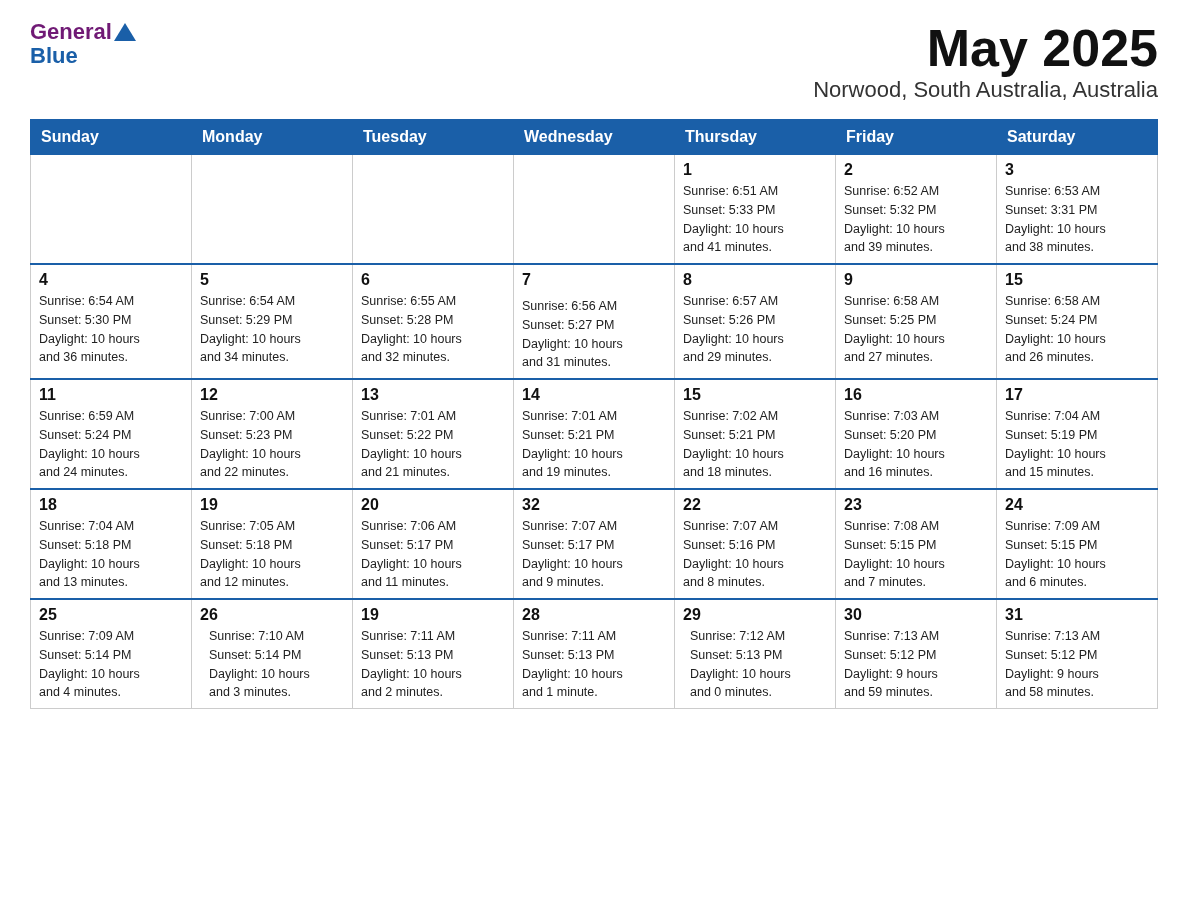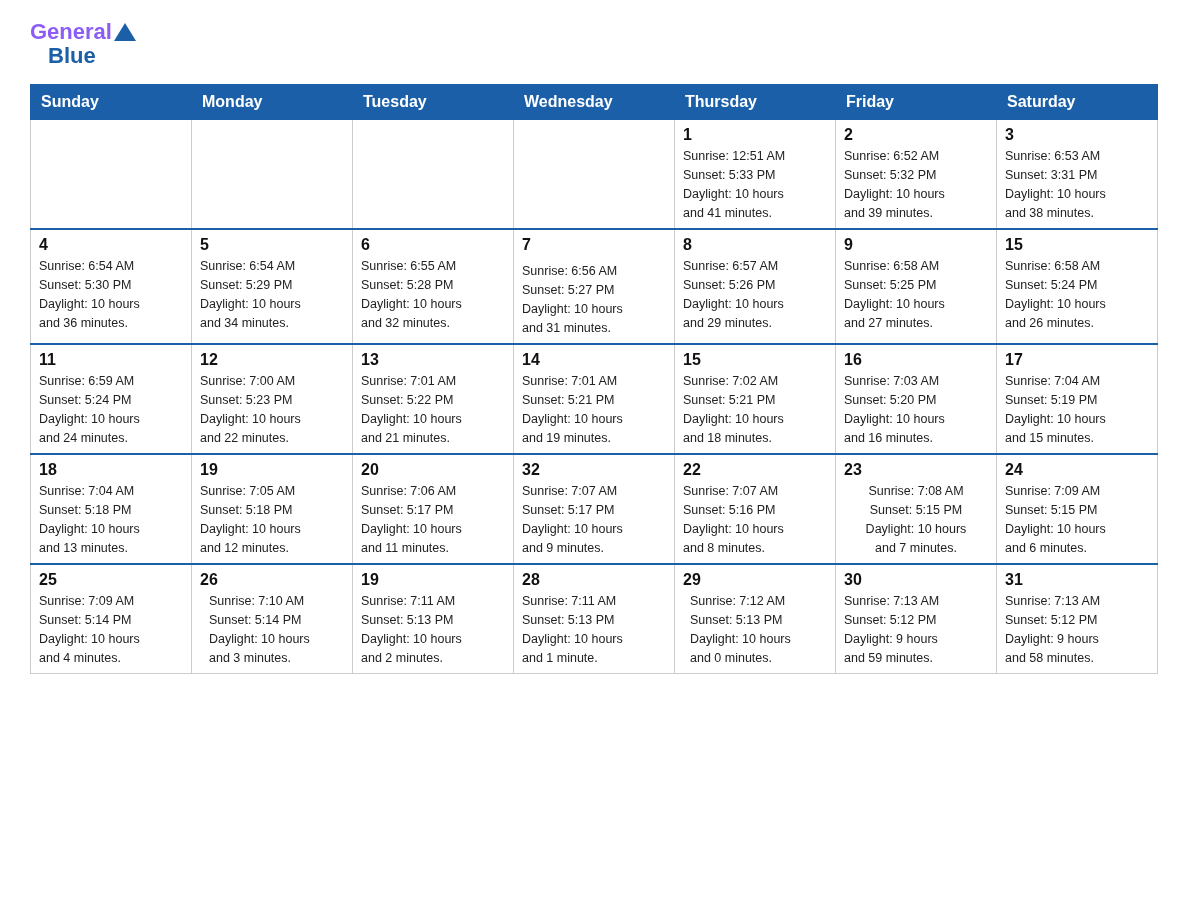--- a/index.html
+++ b/index.html
@@ -17,21 +17,21 @@
       margin-bottom: 16px;
     }
     .logo {
       display: flex;
       align-items: center;
       gap: 6px;
     }
     .logo-text-general {
       font-size: 22px;
       font-weight: bold;
-      color: #8b5cf6;
+      color: #701a75;
     }
     .logo-text-blue {
       font-size: 22px;
       font-weight: bold;
       color: #1a5fa8;
     }
     .title-block {
       text-align: right;
     }
     .title-block h1 {
@@ -89,22 +89,26 @@
 
 <div class="header">
   <div class="logo">
     <div style="display:flex; flex-direction:column; line-height:1.1;">
       <div style="display:flex; align-items:center;">
         <span class="logo-text-general">General</span>
         <svg width="22" height="22" viewBox="0 0 22 22" style="margin-left:2px;">
           <polygon points="11,2 22,20 0,20" fill="#1a5fa8"></polygon>
         </svg>
       </div>
-      <span class="logo-text-blue" style="margin-left:18px;">Blue</span>
+      <span class="logo-text-blue" style="margin-left:0;">Blue</span>
     </div>
+  </div>
+  <div class="title-block">
+    <h1>May 2025</h1>
+    <h2>Norwood, South Australia, Australia</h2>
   </div>
 </div>
 
 <table class="calendar">
   <thead>
     <tr>
     <th>Sunday</th>
         <th>Monday</th>
         <th>Tuesday</th>
         <th>Wednesday</th>
@@ -114,21 +118,21 @@
       </tr>
   </thead>
   <tbody id="calendar-body">
   <tr>
         <td class="empty"></td>
         <td class="empty"></td>
         <td class="empty"></td>
         <td class="empty"></td>
         <td>
           <span class="day-number">1</span>
-          <div class="day-info" style="white-space: pre-line;">Sunrise: 12:51 AM
+          <div class="day-info" style="white-space: pre-line;">Sunrise: 6:51 AM
 Sunset: 5:33 PM
 Daylight: 10 hours
 and 41 minutes.</div>
         </td>
         <td>
           <span class="day-number">2</span>
           <div class="day-info" style="white-space: pre-line;">Sunrise: 6:52 AM
 Sunset: 5:32 PM
 Daylight: 10 hours
 and 39 minutes.</div>
@@ -274,21 +278,21 @@
         </td>
         <td>
           <span class="day-number">22</span>
           <div class="day-info" style="white-space: pre-line;">Sunrise: 7:07 AM
 Sunset: 5:16 PM
 Daylight: 10 hours
 and 8 minutes.</div>
         </td>
         <td>
           <span class="day-number">23</span>
-          <div class="day-info" style="white-space: pre-line; text-align: center;">Sunrise: 7:08 AM
+          <div class="day-info" style="white-space: pre-line;">Sunrise: 7:08 AM
 Sunset: 5:15 PM
 Daylight: 10 hours
 and 7 minutes.</div>
         </td>
         <td>
           <span class="day-number">24</span>
           <div class="day-info" style="white-space: pre-line;">Sunrise: 7:09 AM
 Sunset: 5:15 PM
 Daylight: 10 hours
 and 6 minutes.</div>

